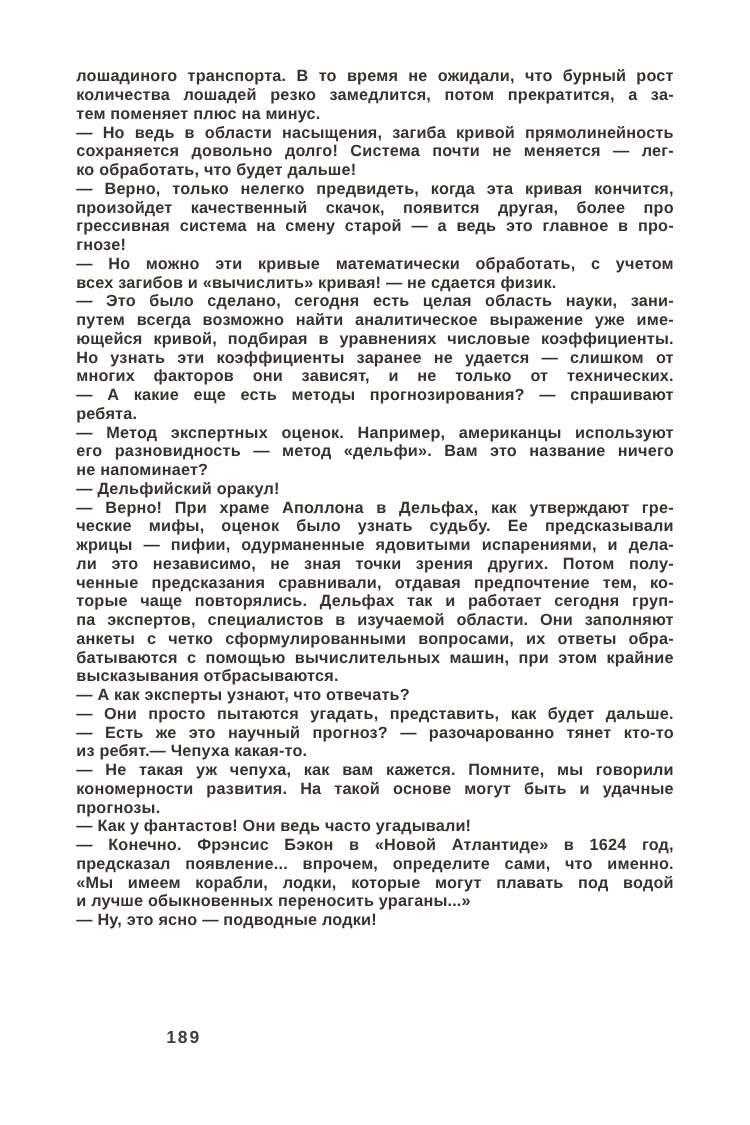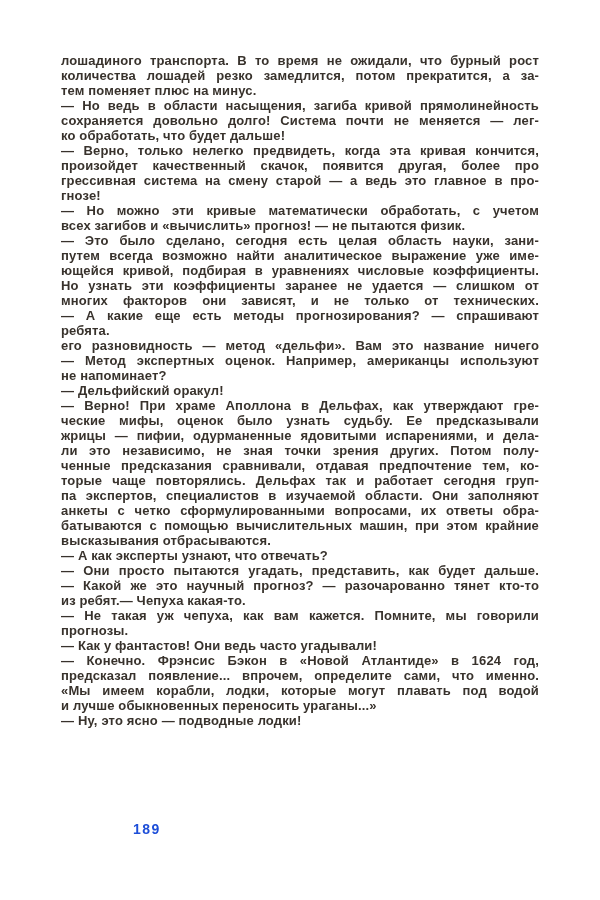--- a/index.html
+++ b/index.html
@@ -33,21 +33,21 @@
     white-space: nowrap;
   }
   .line.no-just {
     text-align: center;
     text-align-last: left;
   }
   .page-number {
     position: absolute;
     left: 133px;
     top: 821px;
-    color: #1d4ed8;
+    color: #404040;
     font-size: 14px;
     line-height: 16px;
     font-weight: 700;
     letter-spacing: 1.5px;
   }
 </style>
 </head>
 <body>
 
 <div class="page">
@@ -56,47 +56,48 @@
       <div class="line">количества лошадей резко замедлится, потом прекратится, а за-</div>
       <div class="line no-just">тем поменяет плюс на минус.</div>
       <div class="line">— Но ведь в области насыщения, загиба кривой прямолинейность</div>
       <div class="line">сохраняется довольно долго! Система почти не меняется — лег-</div>
       <div class="line no-just">ко обработать, что будет дальше!</div>
       <div class="line">— Верно, только нелегко предвидеть, когда эта кривая кончится,</div>
       <div class="line">произойдет качественный скачок, появится другая, более про</div>
       <div class="line">грессивная система на смену старой — а ведь это главное в про-</div>
       <div class="line no-just">гнозе!</div>
       <div class="line">— Но можно эти кривые математически обработать, с учетом</div>
-      <div class="line no-just">всех загибов и «вычислить» прогноз! — не пытаются физик.</div>
+      <div class="line no-just">всех загибов и «вычислить» кривая! — не сдается физик.</div>
       <div class="line">— Это было сделано, сегодня есть целая область науки, зани-</div>
       <div class="line">путем всегда возможно найти аналитическое выражение уже име-</div>
       <div class="line">ющейся кривой, подбирая в уравнениях числовые коэффициенты.</div>
       <div class="line">Но узнать эти коэффициенты заранее не удается — слишком от</div>
       <div class="line">многих факторов они зависят, и не только от технических.</div>
       <div class="line">— А какие еще есть методы прогнозирования? — спрашивают</div>
       <div class="line no-just">ребята.</div>
+      <div class="line">— Метод экспертных оценок. Например, американцы используют</div>
       <div class="line">его разновидность — метод «дельфи». Вам это название ничего</div>
-      <div class="line">— Метод экспертных оценок. Например, американцы используют</div>
       <div class="line no-just">не напоминает?</div>
       <div class="line no-just">— Дельфийский оракул!</div>
       <div class="line">— Верно! При храме Аполлона в Дельфах, как утверждают гре-</div>
       <div class="line">ческие мифы, оценок было узнать судьбу. Ее предсказывали</div>
       <div class="line">жрицы — пифии, одурманенные ядовитыми испарениями, и дела-</div>
       <div class="line">ли это независимо, не зная точки зрения других. Потом полу-</div>
       <div class="line">ченные предсказания сравнивали, отдавая предпочтение тем, ко-</div>
       <div class="line">торые чаще повторялись. Дельфах так и работает сегодня груп-</div>
       <div class="line">па экспертов, специалистов в изучаемой области. Они заполняют</div>
       <div class="line">анкеты с четко сформулированными вопросами, их ответы обра-</div>
       <div class="line">батываются с помощью вычислительных машин, при этом крайние</div>
       <div class="line no-just">высказывания отбрасываются.</div>
       <div class="line no-just">— А как эксперты узнают, что отвечать?</div>
       <div class="line">— Они просто пытаются угадать, представить, как будет дальше.</div>
-      <div class="line">— Какой же это научный прогноз? — разочарованно тянет кто-то</div>
+      <div class="line">— Есть же это научный прогноз? — разочарованно тянет кто-то</div>
       <div class="line no-just">из ребят.— Чепуха какая-то.</div>
       <div class="line">— Не такая уж чепуха, как вам кажется. Помните, мы говорили</div>
+      <div class="line">кономерности развития. На такой основе могут быть и удачные</div>
       <div class="line no-just">прогнозы.</div>
       <div class="line no-just">— Как у фантастов! Они ведь часто угадывали!</div>
       <div class="line">— Конечно. Фрэнсис Бэкон в «Новой Атлантиде» в 1624 год,</div>
       <div class="line">предсказал появление... впрочем, определите сами, что именно.</div>
       <div class="line">«Мы имеем корабли, лодки, которые могут плавать под водой</div>
       <div class="line no-just">и лучше обыкновенных переносить ураганы...»</div>
       <div class="line no-just">— Ну, это ясно — подводные лодки!</div>
     </div>
   <div class="page-number">189</div>
 </div>

